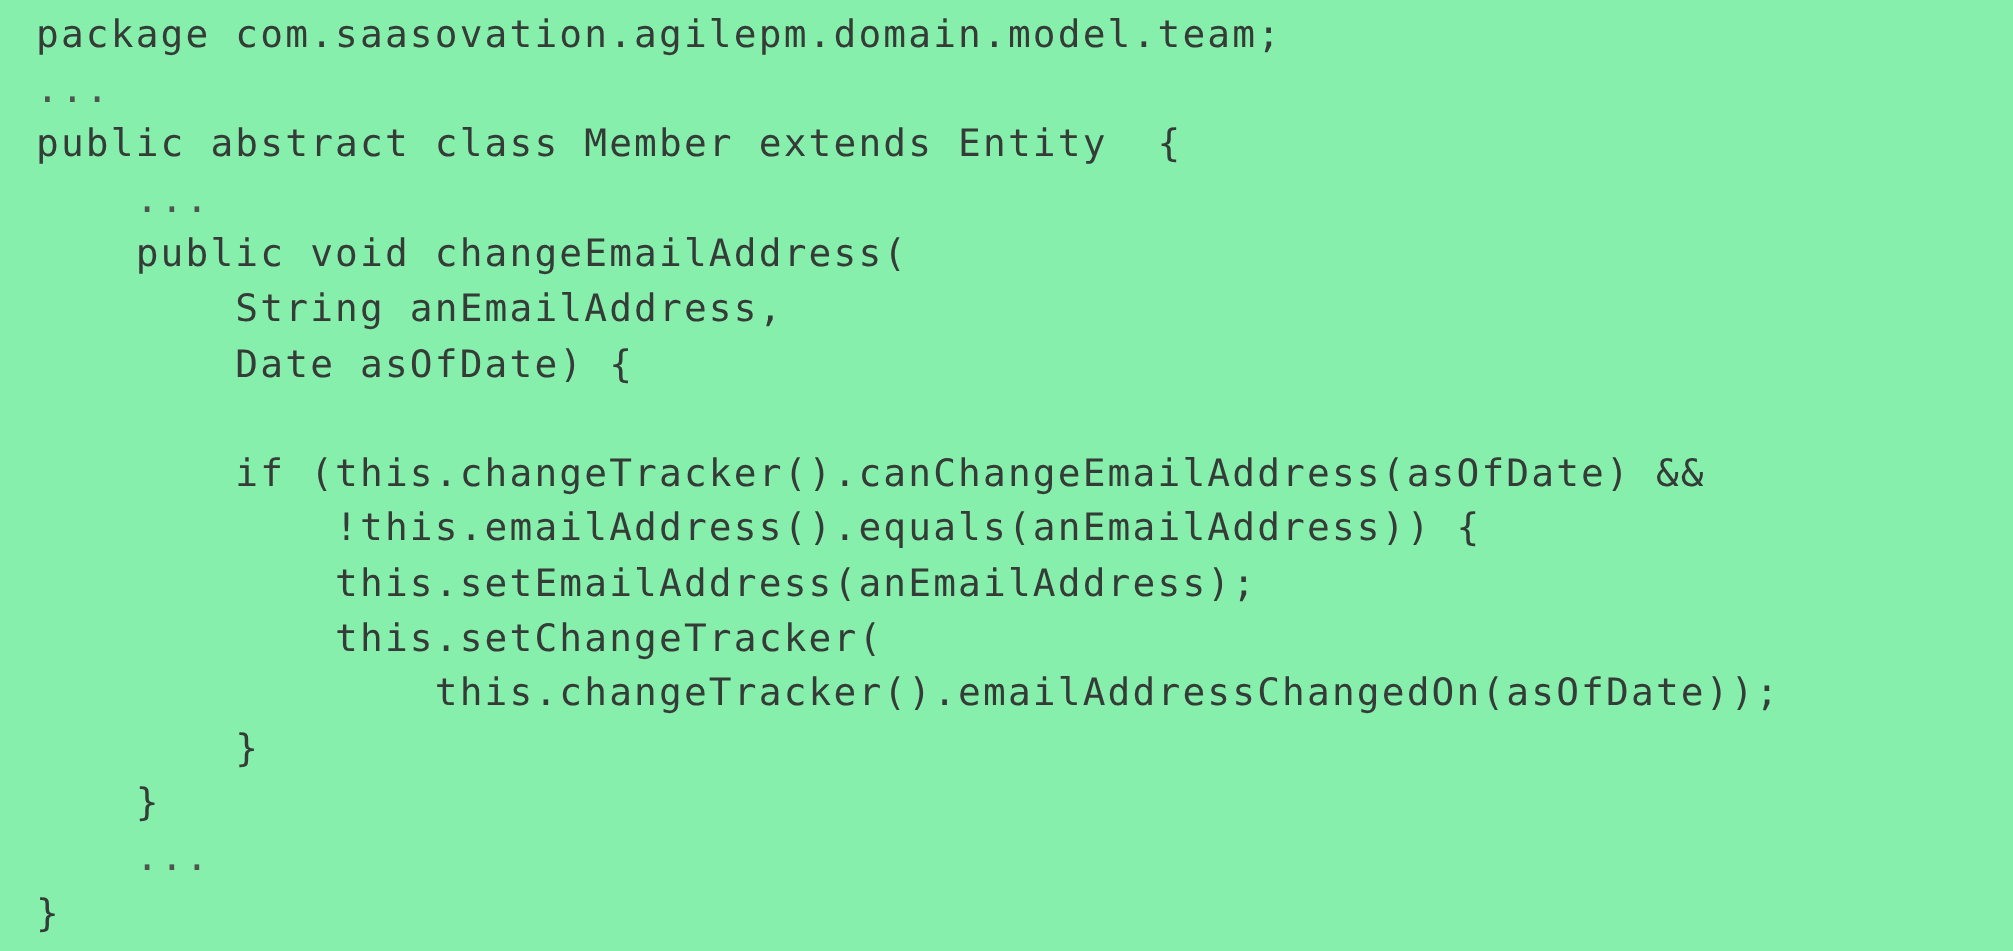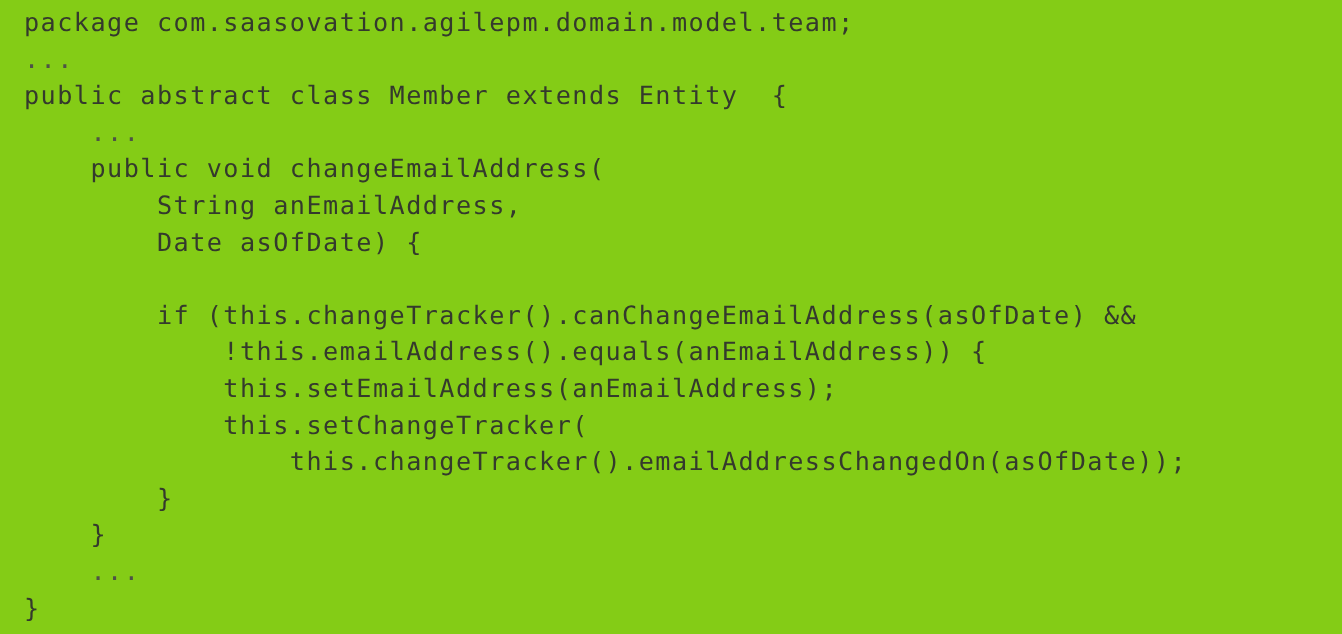--- a/index.html
+++ b/index.html
@@ -11,21 +11,21 @@
   body {
     width: 1342px;
     height: 634px;
     overflow: hidden;
     font-family: "DejaVu Sans Mono", "Liberation Mono", monospace;
   }
   #code-listing {
     position: relative;
     width: 1342px;
     height: 634px;
-    background: #84cc16;
+    background: #86efac;
     padding: 0;
     box-sizing: border-box;
   }
   .code-block {
     position: absolute;
     left: 24px;
     top: 5px;
     margin: 0;
     padding: 0;
     font-family: "DejaVu Sans Mono", "Liberation Mono", monospace;

